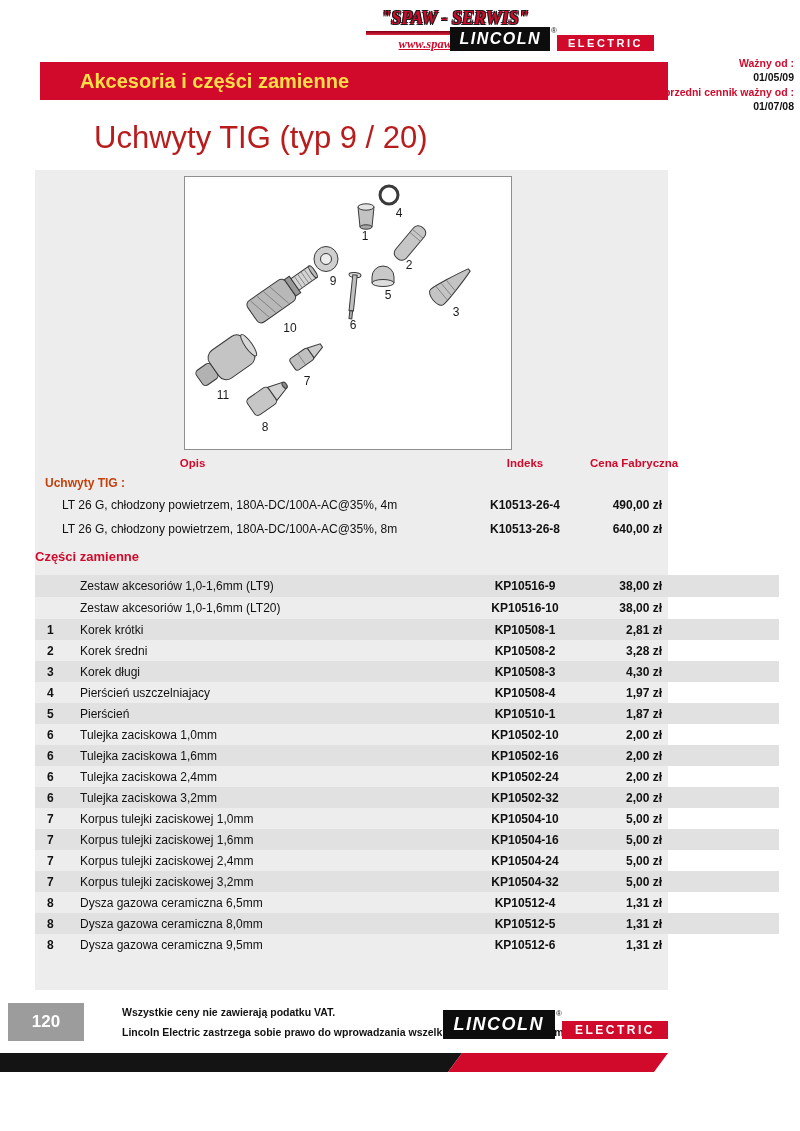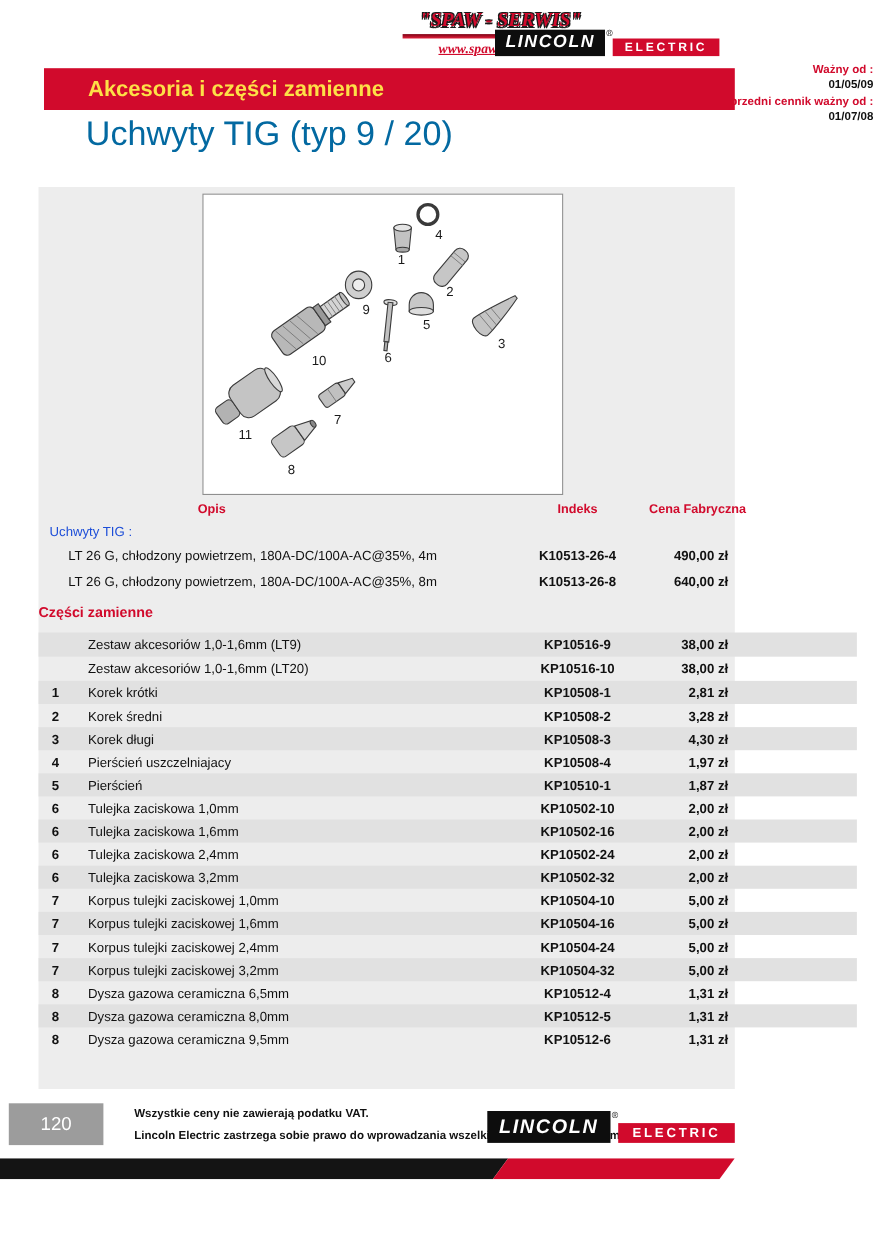--- a/index.html
+++ b/index.html
@@ -37,22 +37,22 @@
 
   .validity{position:absolute;right:6px;top:57px;width:160px;text-align:right;
     font-size:10.5px;font-weight:bold;line-height:1.3}
   .validity .lab{color:var(--accent-red)}
   .validity .date{color:#111;margin-bottom:2px}
 
   
   .banner{position:absolute;left:40px;top:62px;width:628px;height:38px;
     background:var(--accent-red);color:#fde047;font-size:20px;font-weight:bold;
     line-height:38px;padding-left:40px}
-  .page-title{position:absolute;left:78px;top:104px;margin:0;font-size:31px;
-    font-weight:normal;color:#0369a1}
+  .page-title{position:absolute;left:78px;top:104px;margin:16px;font-size:31px;
+    font-weight:normal;color:#b91c1c}
 
   
   .panel{position:absolute;left:35px;top:170px;width:633px;height:820px;background:var(--panel-gray)}
   .diagram{position:absolute;left:149px;top:6px;width:328px;height:274px;
     background:#fff;border:1px solid #8f8f8f}
   .diagram svg{display:block}
   .diagram text{font-family:"Liberation Sans",sans-serif;font-size:12px;fill:#1a1a1a;text-anchor:middle}
   .diagram .p{stroke:#3a3a3a;stroke-width:1}
   .diagram .hair{stroke:#7a7a7a;stroke-width:0.8;fill:none}
 
@@ -68,29 +68,29 @@
   .trow.lt .c-desc{width:398px}
   .c-indeks{width:130px;text-align:center;font-weight:bold}
   .c-cena{width:78px;text-align:right;font-weight:bold;padding-right:6px;white-space:nowrap}
 
   .thead{display:flex;height:20px;align-items:center}
   .thead span{color:var(--accent-red);font-weight:bold;font-size:11.5px}
   .th-opis{width:425px;text-align:center;padding-right:110px}
   .th-indeks{width:130px;text-align:center}
   .th-cena{width:78px;text-align:right;white-space:nowrap;padding-right:6px}
 
-  .sec-torches{height:20px;line-height:20px;padding-left:10px;font-weight:normal;font-size:12px;color:#1d4ed8}
+  .sec-torches{height:20px;line-height:20px;padding-left:10px;font-weight:bold;font-size:12px;color:#c2410c}
   .sec-parts{height:24px;line-height:24px;margin:4px 0 6px;text-align:left;
     color:var(--accent-red);font-weight:bold;font-size:13px}
   .kit-rows .trow:nth-child(odd),
   .parts-rows .trow:nth-child(odd){background:var(--row-shade)}
 
   
-  .pagenum{position:absolute;left:8px;top:1003px;width:86px;height:38px;
-    background:var(--footer-gray);color:#fff;font-size:17px;font-weight:normal;
+  .pagenum{position:absolute;left:8px;top:1003px;width:76px;height:38px;
+    background:var(--footer-gray);color:#fff;font-size:17px;font-weight:bold;
     display:flex;align-items:center;justify-content:center}
   .notes{position:absolute;left:122px;top:1006px;font-size:10.5px;font-weight:bold;
     color:#111;line-height:1.15}
   .note1{margin-bottom:8px}
   .stripe{position:absolute;left:0;top:1053px;width:668px;height:19px}
 </style>
 </head>
 <body>
 
 <div class="page">

